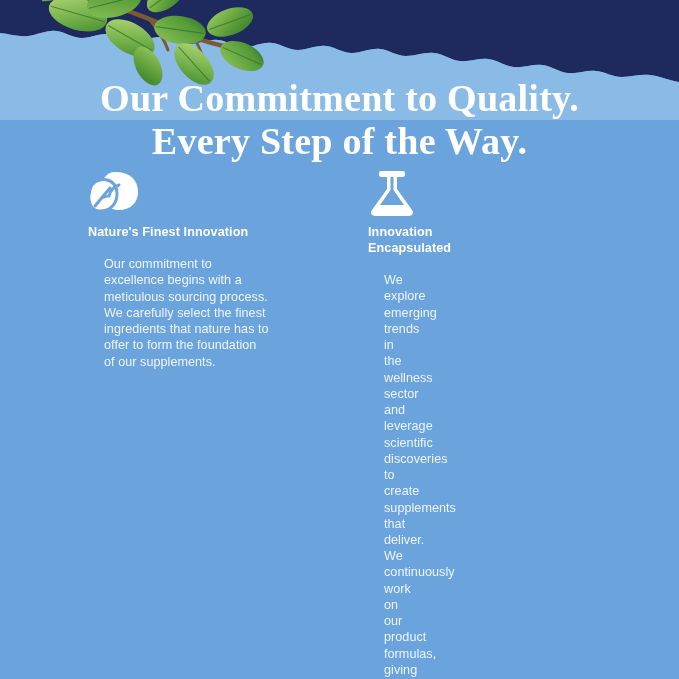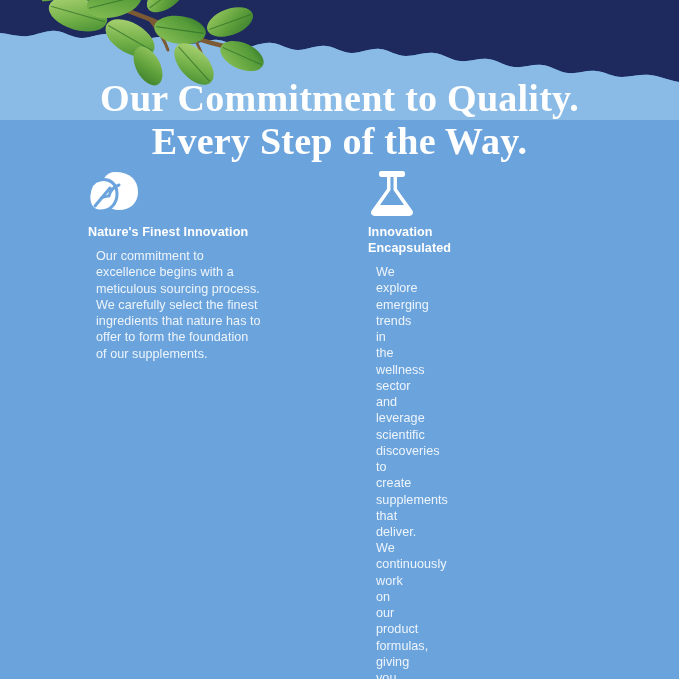--- a/index.html
+++ b/index.html
@@ -79,21 +79,21 @@
     font-weight: bold;
     line-height: 1.28;
     margin: 0 0 1px 0;
     letter-spacing: 0.1px;
   }
   .feature-body {
     color: #eef5fb;
     font-size: 12.6px;
     font-weight: normal;
     line-height: 1.29;
-    margin: 8px;
+    margin: 16px;
     white-space: pre-line;
     letter-spacing: 0.05px;
   }
 </style>
 </head>
 <body>
 
 <div id="page">
 
   <div class="navy-band">

